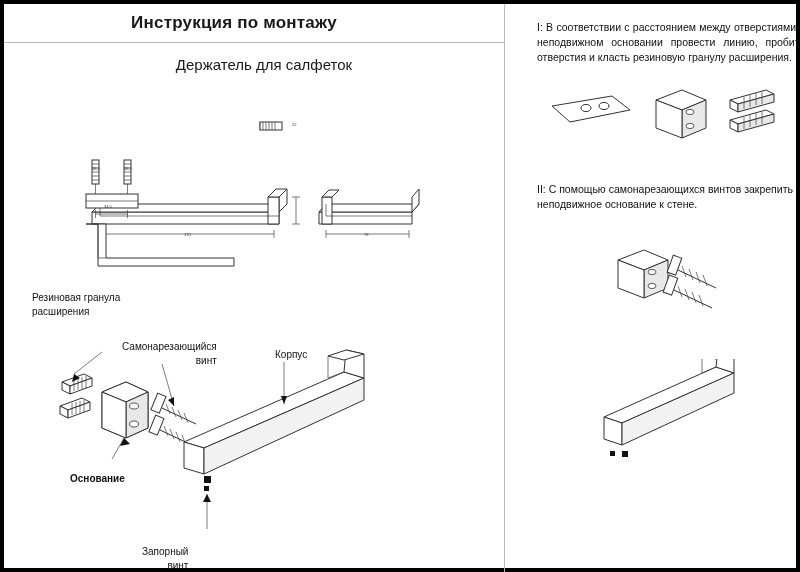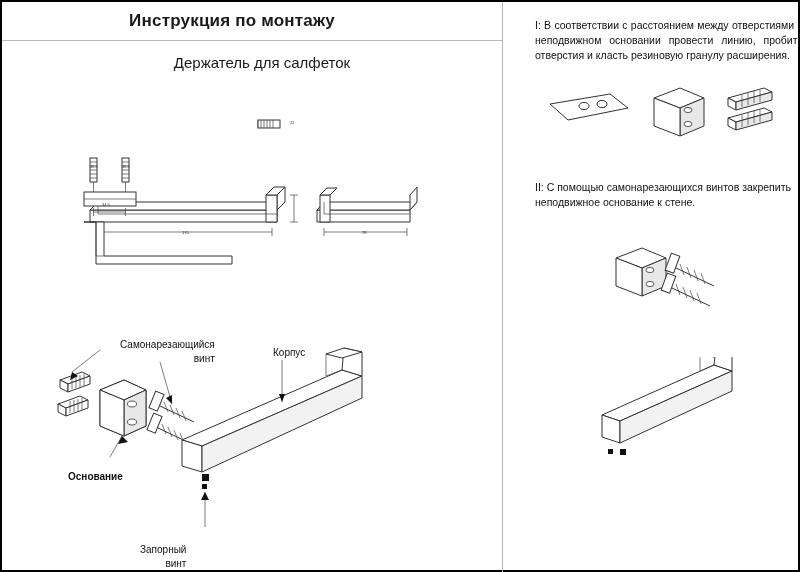--- a/index.html
+++ b/index.html
@@ -13,21 +13,21 @@
     font-family: "Liberation Sans", sans-serif;
     color: #1a1a1a;
     position: relative;
     overflow: hidden;
   }
   .page {
     position: absolute;
     left: 0; top: 0;
     width: 800px;
     height: 572px;
-    border: 2px solid #000000;
+    border: 4px solid #000000;
     box-sizing: border-box;
     background: #fff;
   }
   .vdivider {
     position: absolute;
     left: 500px;
     top: 0;
     width: 1px;
     height: 572px;
     background: #b8b8b8;
@@ -261,20 +261,24 @@
         <line class="ln-thin" x1="163" y1="195" x2="163" y2="160"></line>
         <polygon class="blk" points="240,70 237,62 243,62"></polygon>
         <polygon class="blk" points="80,104 76,112 86,110"></polygon>
         <polygon class="blk" points="163,160 159,168 167,168"></polygon>
         <polygon class="blk" points="30,40 28,48 36,44"></polygon>
         <polygon class="blk" points="130,72 124,66 130,63"></polygon>
       </g>
     </svg>
   </div>
 
+  <div class="label" style="left:28px; top:287px;">
+    <span>Резиновая гранула</span><br>
+    <span>расширения</span>
+  </div>
   <div class="label" style="left:118px; top:336px; text-align:right;">
     <span>Самонарезающийся</span><br>
     <span>винт</span>
   </div>
   <div class="label" style="left:271px; top:328px;margin-top:16px;">Корпус</div>
   <div class="label" style="left:66px; top:468px;font-weight:bold;">Основание</div>
   <div class="label" style="left:138px; top:541px; text-align:right;">
     <span>Запорный</span><br>
     <span>винт</span>
   </div>

